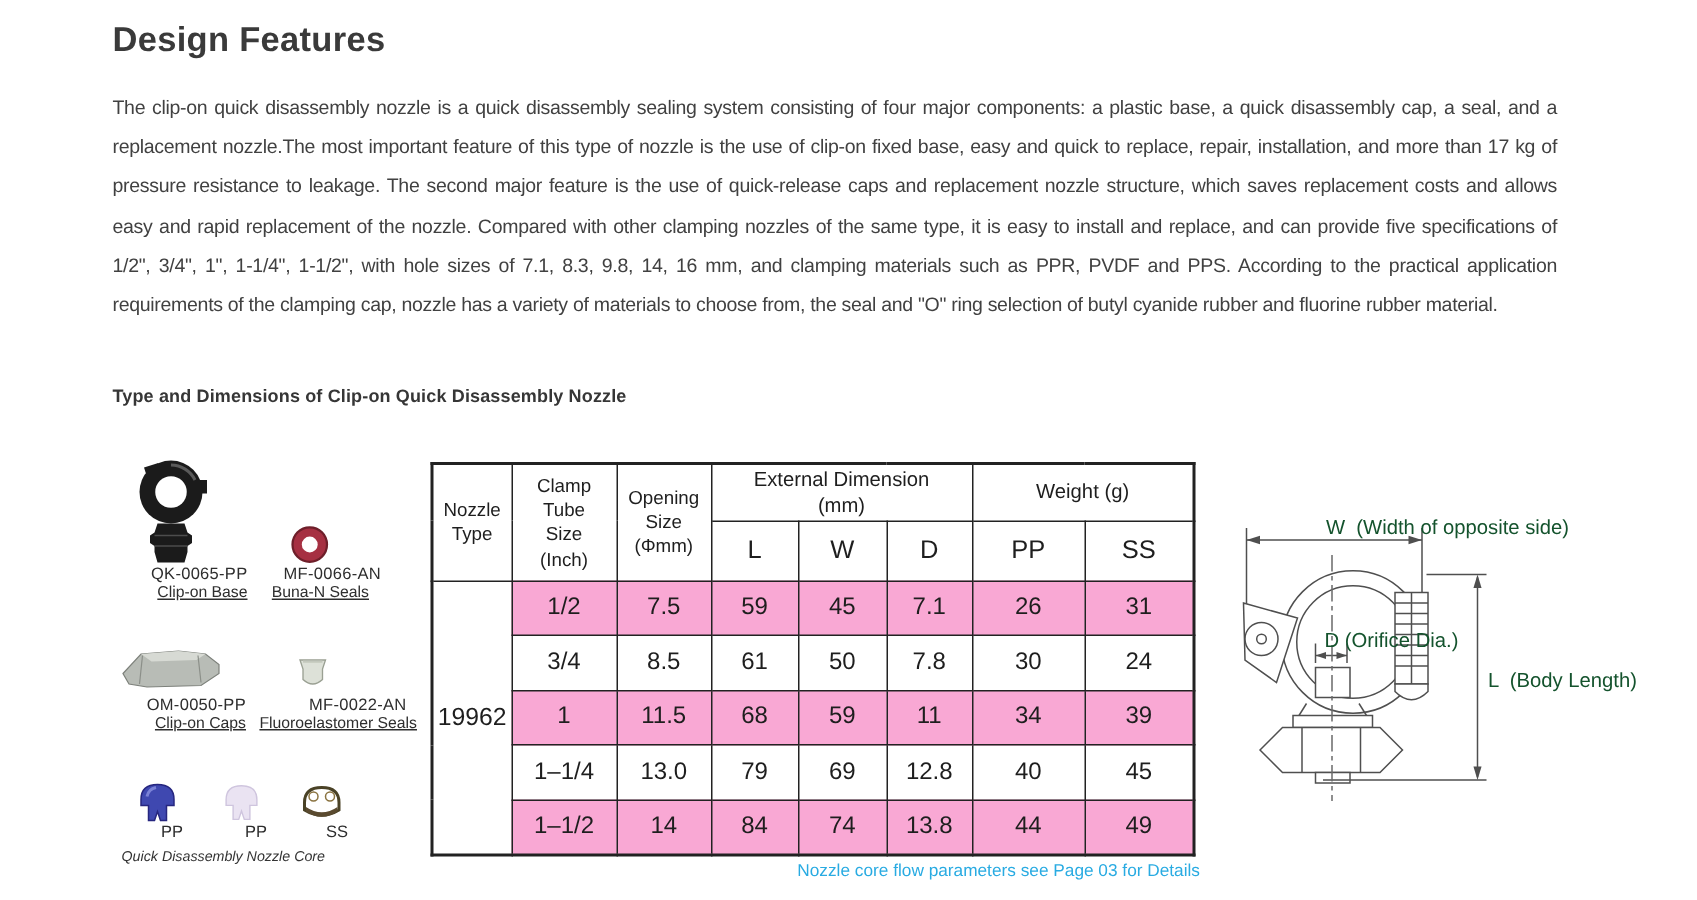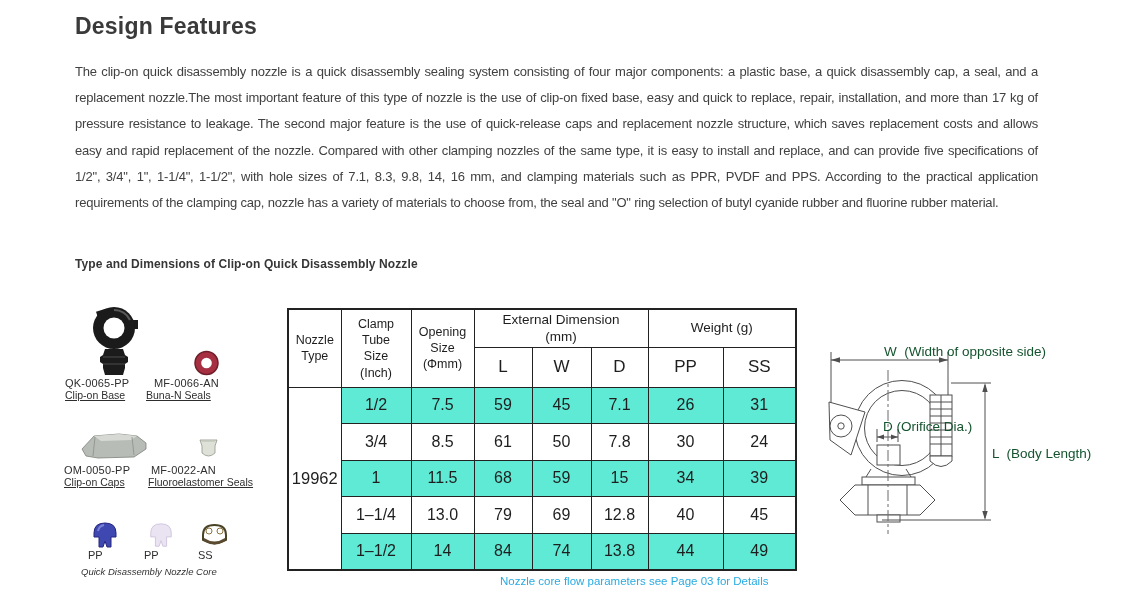--- a/index.html
+++ b/index.html
@@ -15,48 +15,48 @@
   .para {
     position:absolute; left:75px; top:41px; width:963px;
     font-size:13px; line-height:26.2px; color:#414141;
     text-align:justify; letter-spacing:-0.2px;margin-top:18px;
   }
   .h2 {
     position:absolute; left:75px; top:257px;
     font-size:12px; font-weight:bold; color:#363636; letter-spacing:0.1px;
   }
   .abs { position:absolute; }
-  .comp-label { position:absolute; text-align:left; color:#2e2e2e; }
+  .comp-label { position:absolute; text-align:right; color:#2e2e2e; }
   .code { font-size:11px; letter-spacing:0.2px; }
   .cname { font-size:10.5px;text-decoration:underline; }
   .core-lab { font-size:11px; }
   .caption { font-size:9.5px; color:#333;font-style:italic; }
 
   
   table.dims {
     position:absolute; left:287px; top:308px;
     border-collapse:collapse; table-layout:fixed;
     border:2px solid #222; background:#fff;
   }
   table.dims th, table.dims td {
     border:1px solid #222; text-align:center; vertical-align:middle;
     font-weight:normal; color:#1e1e1e; padding:0;
   }
   th.small { font-size:12.5px; line-height:1.3; white-space:pre-line; }
   th.group { font-size:13.5px; line-height:1.3; white-space:pre-line; }
   th.sub   { font-size:17px; }
   td.val   { font-size:16px; }
   td.ntype { font-size:16.5px; background:#fff; }
-  tr.alt td.val { background:#5eead4; }
+  tr.alt td.val { background:#f9a8d4; }
   thead tr.t1 { height:38px; } thead tr.t2 { height:40px; }
   tbody tr { height:36.5px; }
 
   .footnote {
     position:absolute; left:500px; top:575px; width:300px;
-    text-align:left; font-size:11.5px; color:#29abe2; cursor:pointer;
+    text-align:right; font-size:11.5px; color:#29abe2; cursor:pointer;
   }
   .dim-label { position:absolute; font-size:13.5px; color:#14532d; white-space:pre; }
 </style>
 </head>
 <body>
 
 <div class="page">
 
   <div class="h1">Design Features</div>
   <div class="para">The clip-on quick disassembly nozzle is a quick disassembly sealing system consisting of four major components: a plastic base, a quick disassembly cap, a seal, and a replacement nozzle.The most important feature of this type of nozzle is the use of clip-on fixed base, easy and quick to replace, repair, installation, and more than 17 kg of pressure resistance to leakage.  The second major feature is the use of quick-release caps and replacement nozzle structure, which saves replacement costs and allows easy and rapid replacement of the nozzle.  Compared with other clamping nozzles of the same type, it is easy to install and replace, and can provide five specifications of 1/2", 3/4", 1", 1-1/4", 1-1/2", with hole sizes of 7.1, 8.3, 9.8, 14, 16 mm, and clamping materials such as PPR, PVDF and PPS. According to the practical application requirements of the clamping cap, nozzle has a variety of materials to choose from, the seal and "O" ring selection of butyl cyanide rubber and fluorine rubber material.</div>
@@ -169,21 +169,21 @@
         <td class="val">50</td>
         <td class="val">7.8</td>
         <td class="val">30</td>
         <td class="val">24</td>
       </tr>
       <tr class="alt">
         <td class="val">1</td>
         <td class="val">11.5</td>
         <td class="val">68</td>
         <td class="val">59</td>
-        <td class="val">15</td>
+        <td class="val">11</td>
         <td class="val">34</td>
         <td class="val">39</td>
       </tr>
       <tr>
         <td class="val">1–1/4</td>
         <td class="val">13.0</td>
         <td class="val">79</td>
         <td class="val">69</td>
         <td class="val">12.8</td>
         <td class="val">40</td>

